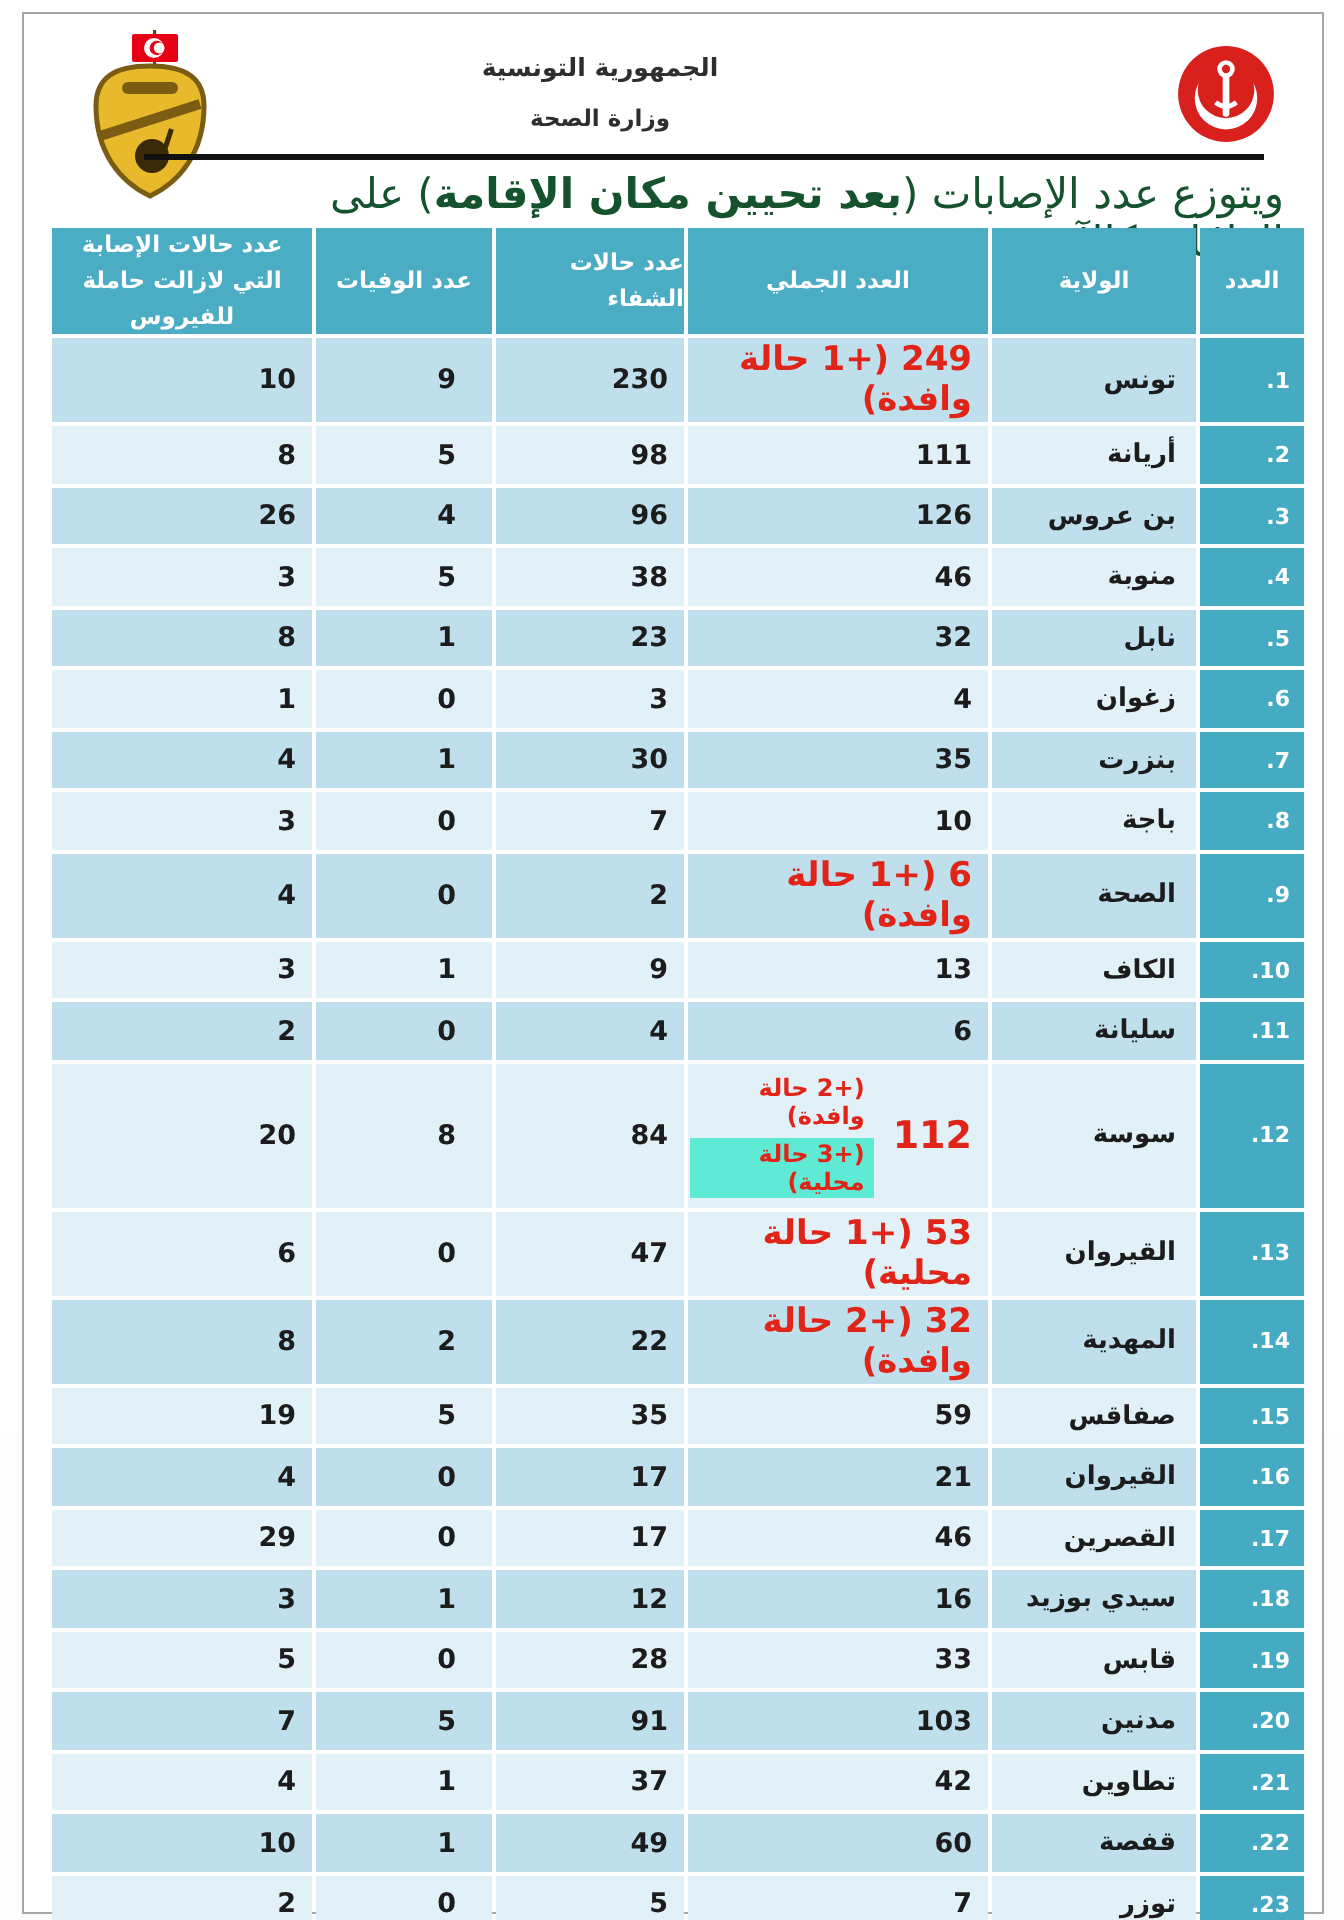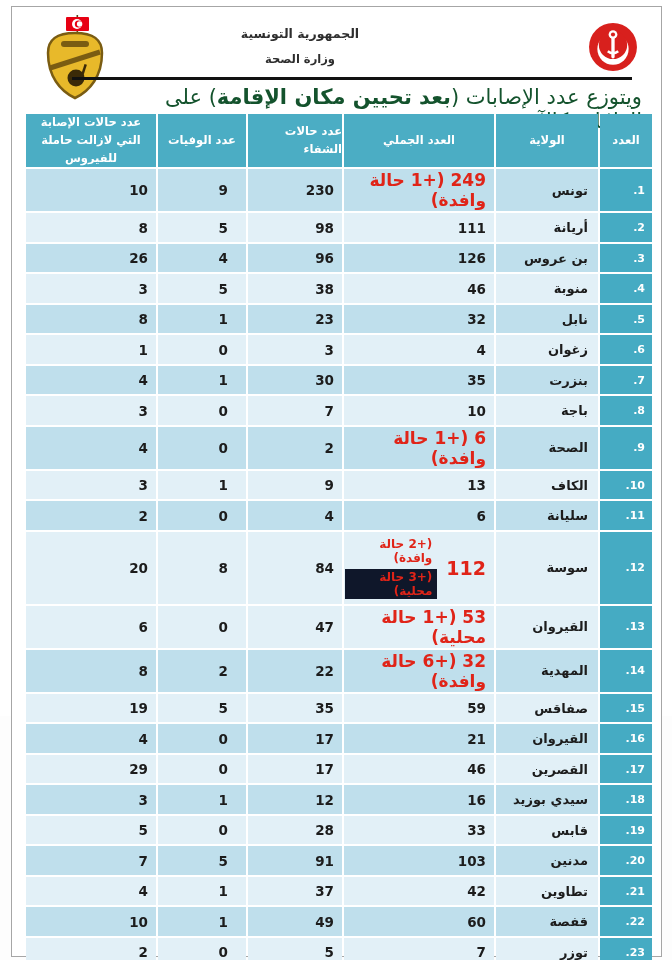--- a/index.html
+++ b/index.html
@@ -37,21 +37,21 @@
   .shade-m td{background:#bfdfec;}
   .red{color:#e02418;}
   td.c-total.red{font-size:17px;margin-top:26px;}
   tr.tall td{height:70px;}
   .tw{display:flex;align-items:center;justify-content:flex-start;gap:9px;}
   .tn{font-size:19px;font-weight:bold;}
   .tl{display:flex;flex-direction:column;gap:3px;align-items:flex-start;
     font-size:12px;font-weight:bold;}
   .tl span{padding:1px 5px;}
   .tl .hl{background:#bfdfec;}
-  tr.tall.shade-l .tl .hl{background:#0f172a;padding-left:28px;}
+  tr.tall.shade-l .tl .hl{background:#5eead4;padding-left:28px;}
   tfoot td{height:29px;font-weight:bold;font-size:13.5px;background:#d9eaf3;
     color:#141414;vertical-align:middle;}
   .total-label{background:#4badc4 !important;color:#fff;font-size:12.5px;
     text-align:center;}
 </style>
 </head>
 <body>
 
 <div class="page">
   <div class="frame"></div>
@@ -220,21 +220,21 @@
     <td class="c-rank">.13</td>
     <td class="c-gov">القيروان</td>
     <td class="c-total red">53 (+1 حالة محلية)</td>
     <td class="c-rec">47</td>
     <td class="c-dea">0</td>
     <td class="c-act">6</td>
   </tr>
         <tr class="shade-m">
     <td class="c-rank">.14</td>
     <td class="c-gov">المهدية</td>
-    <td class="c-total red">32 (+6 حالة وافدة)</td>
+    <td class="c-total red">32 (+2 حالة وافدة)</td>
     <td class="c-rec">22</td>
     <td class="c-dea">2</td>
     <td class="c-act">8</td>
   </tr>
         <tr class="shade-l">
     <td class="c-rank">.15</td>
     <td class="c-gov">صفاقس</td>
     <td class="c-total">59</td>
     <td class="c-rec">35</td>
     <td class="c-dea">5</td>

